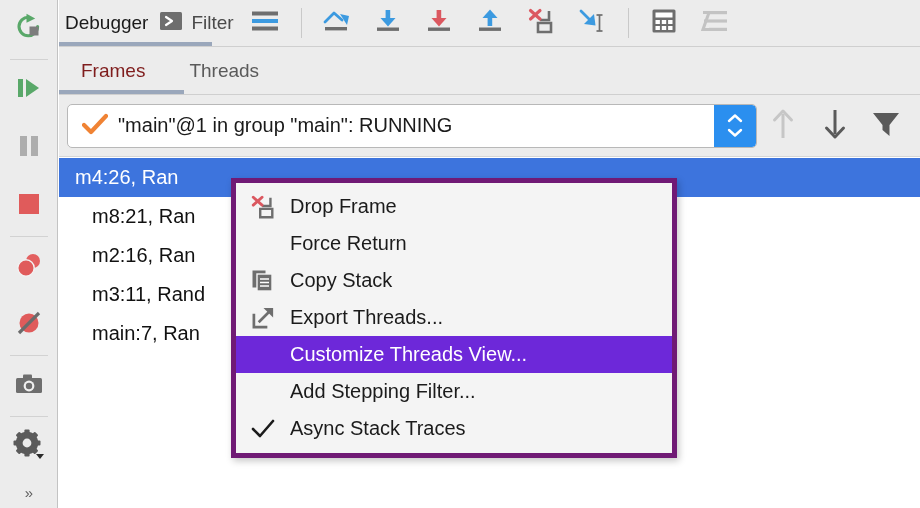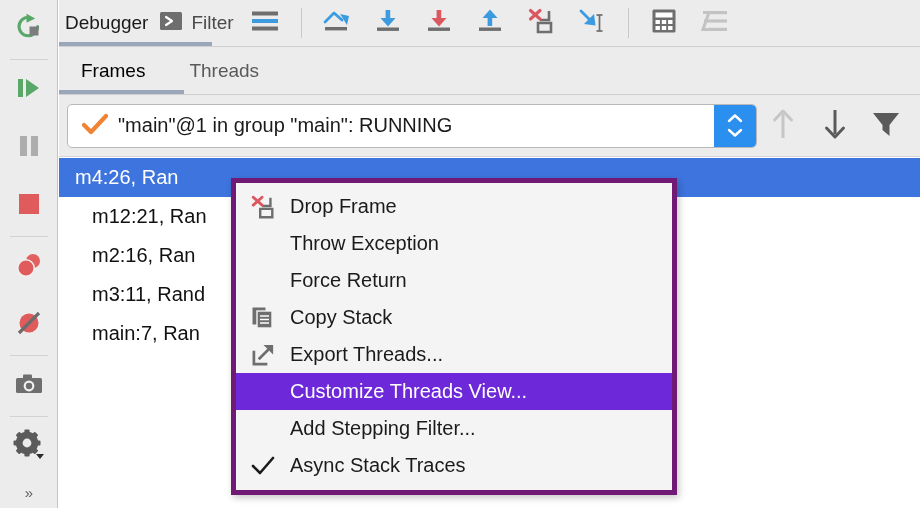--- a/index.html
+++ b/index.html
@@ -63,21 +63,21 @@
   
   .subtabbar {
     position: relative; height: 48px; background: #ececec;
     display: flex; align-items: center;
     border-bottom: 1px solid #cfcfcf;
   }
   .subtab {
     height: 48px; display: flex; align-items: center;
     padding: 0 22px; font-size: 19px; color: #5a5a5a;
   }
-  .subtab.active { color: #000000; text-align: right; }
+  .subtab.active { color: #7f1d1d; text-align: right; }
   .subtab-underline {
     position: absolute; left: 0; bottom: 0; height: 4px;
     background: #9aa7bb;
   }
 
   
   .threadrow {
     height: 62px; background: #ececec;
     display: flex; align-items: center; padding: 0 8px;
     border-bottom: 1px solid #d6d6d6;
@@ -420,21 +420,21 @@
           </svg>
         </span>
       </div>
     </div>
 
     <div class="frames">
       <div class="frame-row selected">
         <span>m4:26, Ran</span>
       </div>
       <div class="frame-row">
-        <span>m12:21, Ran</span>
+        <span>m8:21, Ran</span>
       </div>
       <div class="frame-row">
         <span>m2:16, Ran</span>
       </div>
       <div class="frame-row">
         <span>m3:11, Rand</span>
       </div>
       <div class="frame-row">
         <span>main:7, Ran</span>
       </div>
@@ -450,24 +450,20 @@
           <path d="M22 4 L22 13 L13 13" fill="none" stroke="#6e6e6e" stroke-width="2.6"></path>
           <g stroke="#db5860" stroke-width="3.1" stroke-linecap="round">
             <line x1="3.5" y1="3.5" x2="13" y2="12"></line>
             <line x1="13" y1="3.5" x2="3.5" y2="12"></line>
           </g>
         </svg>
       </span>
       <span class="ctx-label">Drop Frame</span>
     </div>
 
-    <div class="ctxitem">
-      <span class="ctx-icon"></span>
-      <span class="ctx-label">Throw Exception</span>
-    </div>
 
     <div class="ctxitem">
       <span class="ctx-icon"></span>
       <span class="ctx-label">Force Return</span>
     </div>
 
     <div class="ctxitem">
       <span class="ctx-icon">
         <svg width="24" height="24" viewBox="0 0 24 24">
           <rect x="1.5" y="1.5" width="13" height="17" fill="#6e6e6e"></rect>

